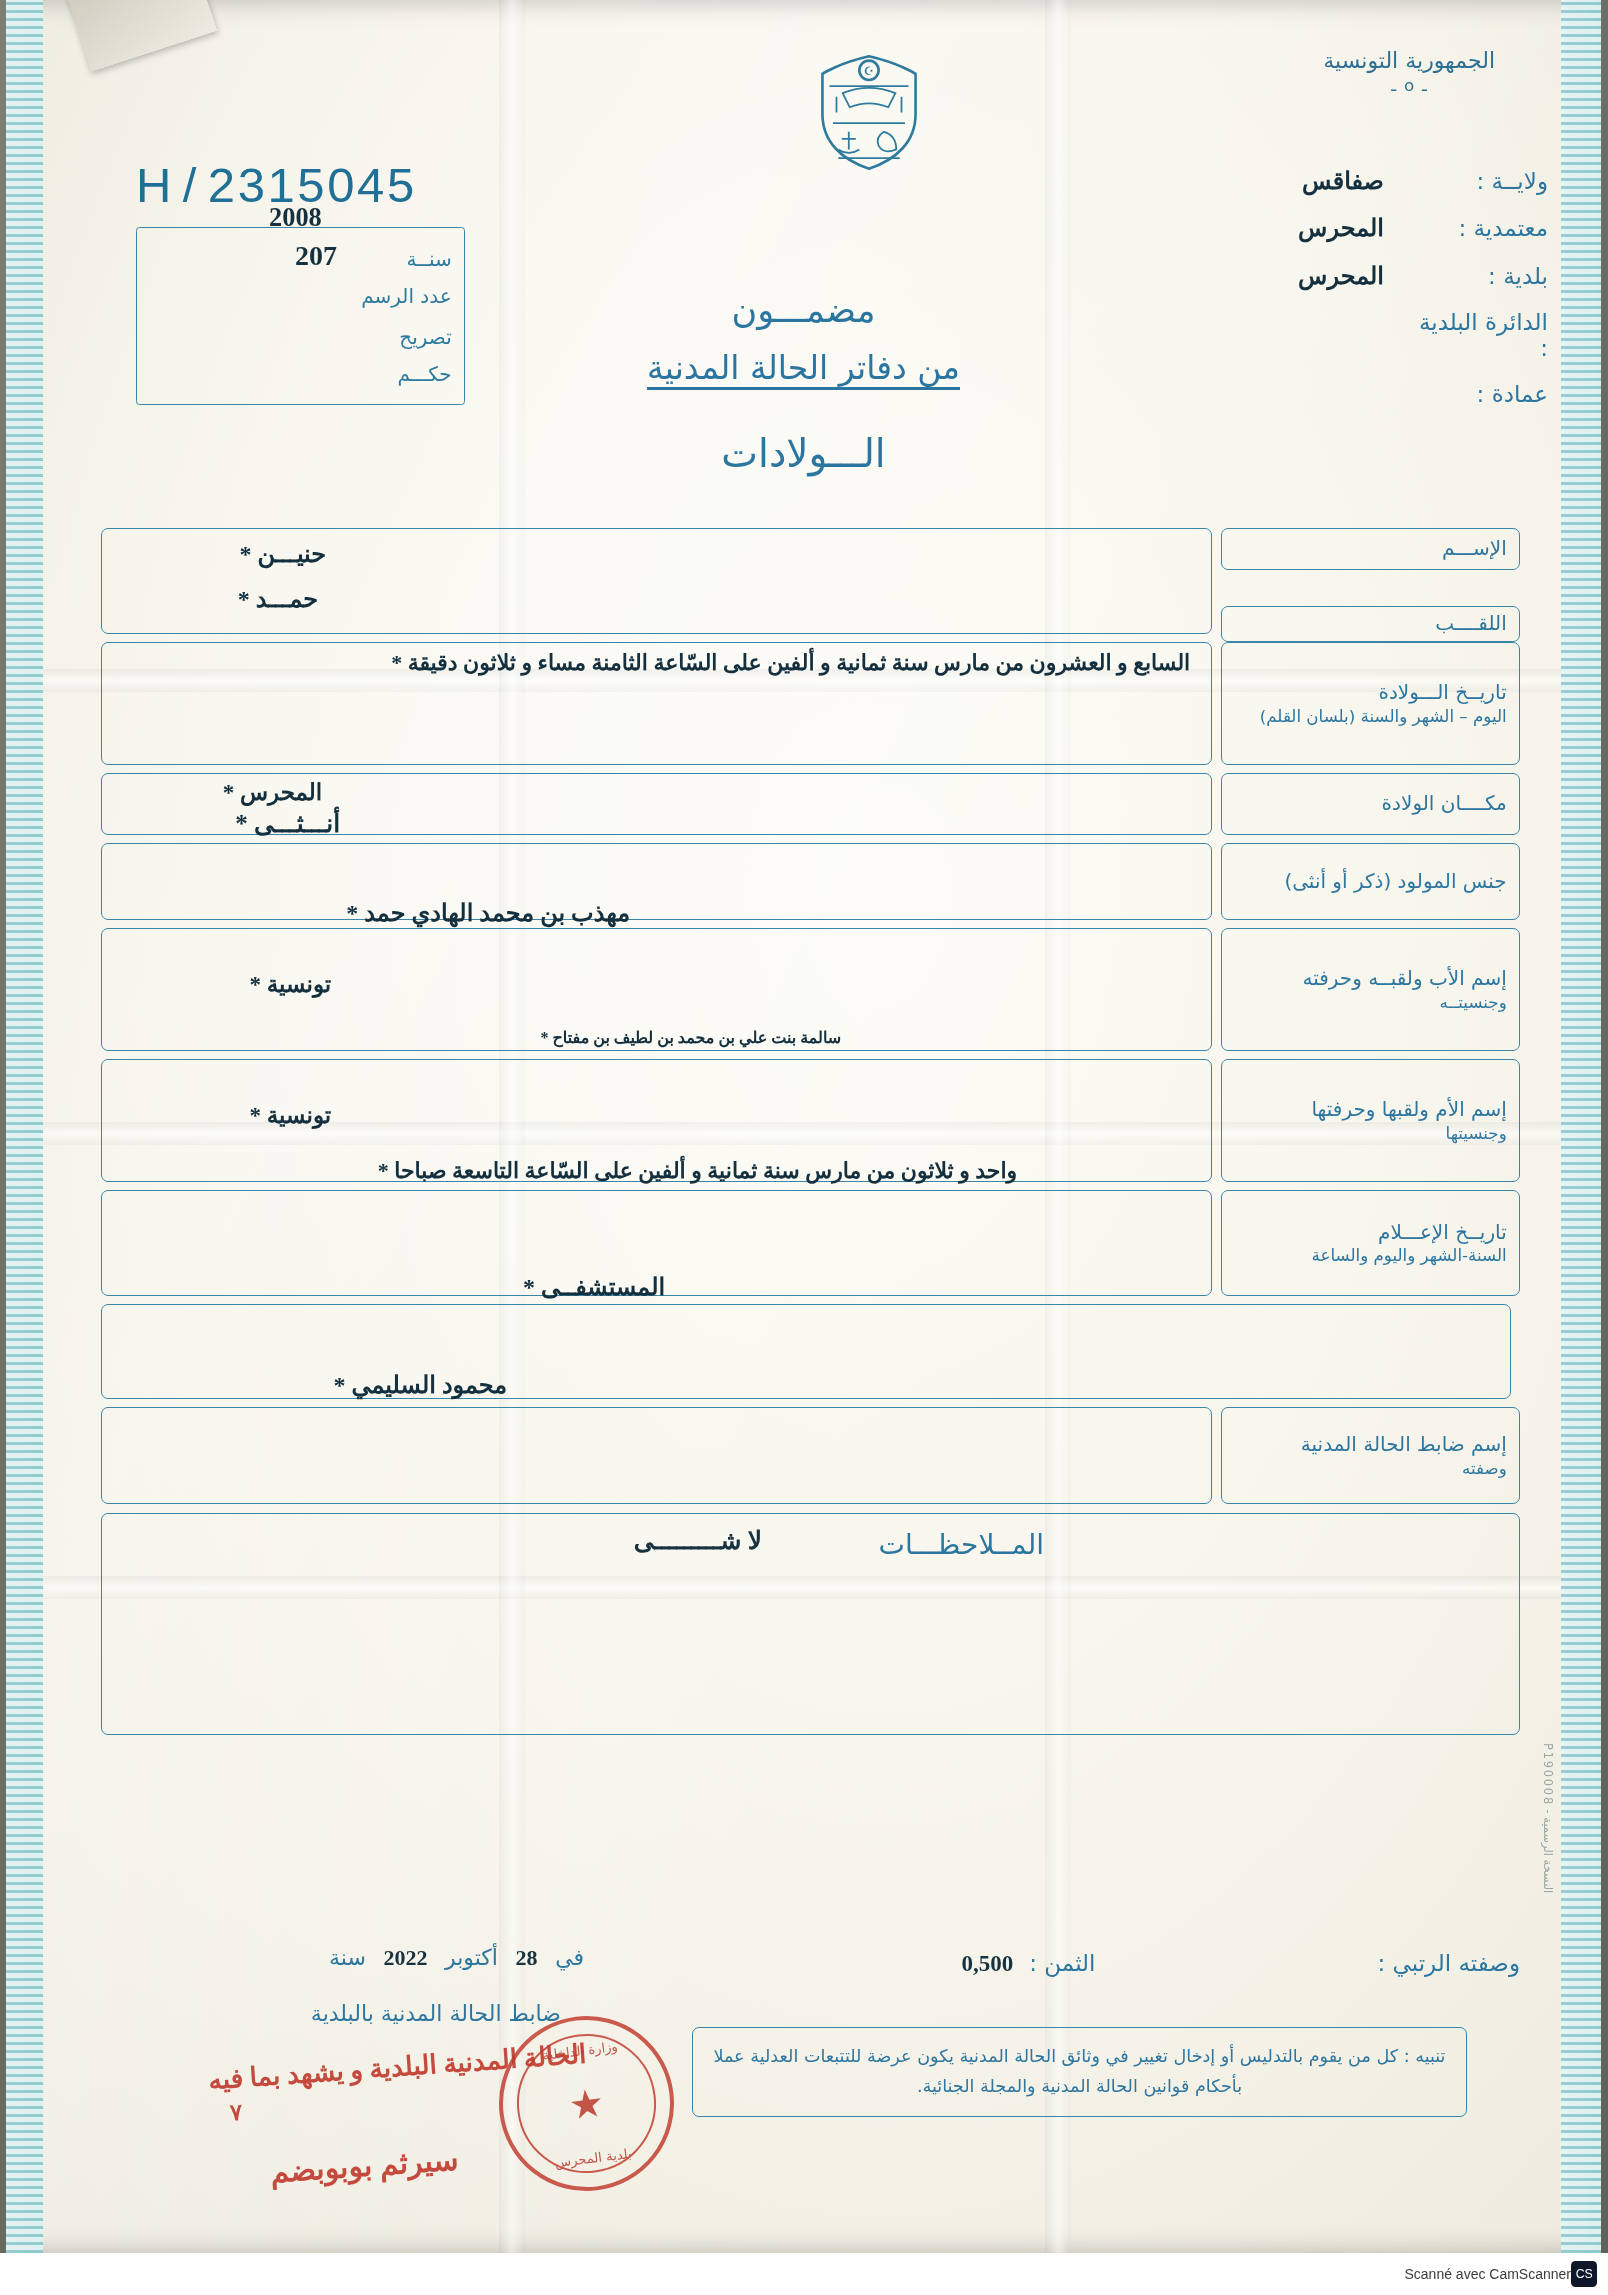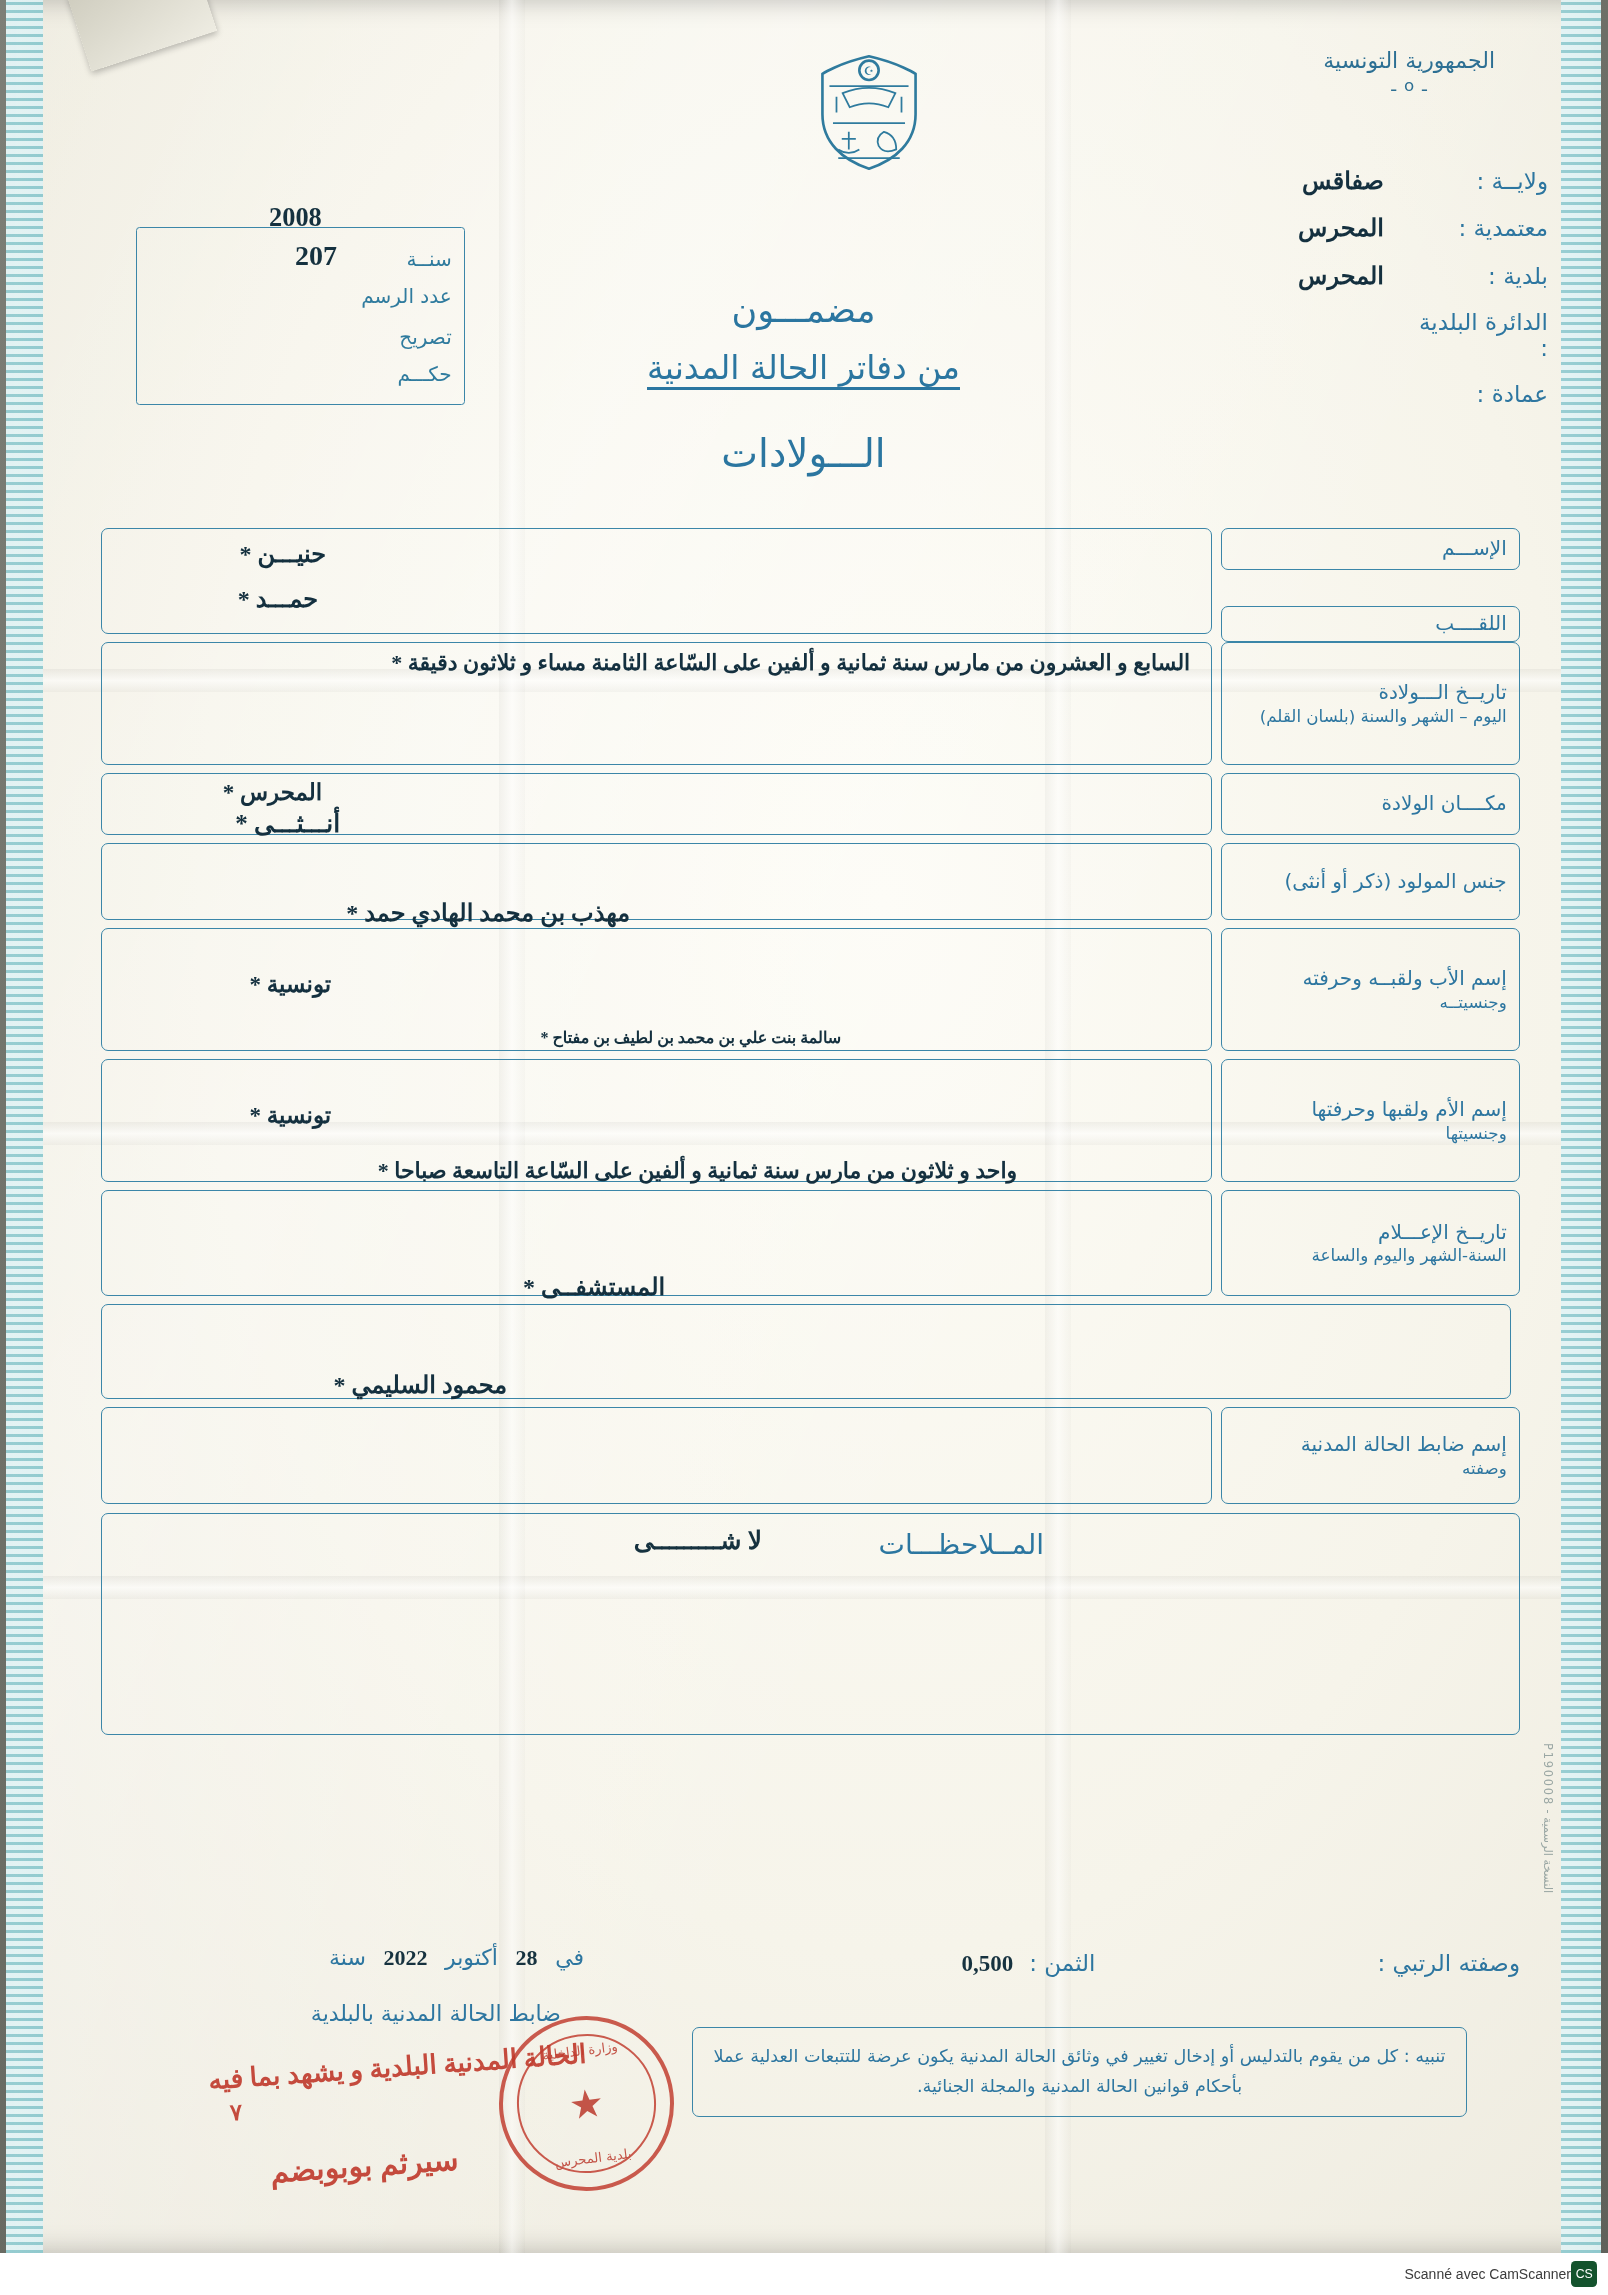--- a/index.html
+++ b/index.html
@@ -399,21 +399,21 @@
     bottom: 0;
     height: 42px;
     background: #ffffff;
     display: flex;
     align-items: center;
     padding-left: 16px;
     box-sizing: border-box;
   }
   .cs-logo {
     width: 26.4px; height: 26.4px;
-    background: #14532d;
+    background: #0f172a;
     color: #fff;
     border-radius: 4.4px;
     font-size: 12.3px;
     display: flex;
     align-items: center;
     justify-content: center;
     font-family: "Liberation Sans", sans-serif;
     letter-spacing: 0;
     margin-right: 10.6px;
   }
@@ -453,20 +453,23 @@
         <path d="M30 40 L120 40" stroke="#2f7b9e" stroke-width="2"></path>
         <path d="M45 48 q30 -12 60 0 l-8 16 q-22 -9 -44 0 z" fill="none" stroke="#2f7b9e" stroke-width="2"></path>
         <path d="M38 52 L38 70 M112 52 L112 70" stroke="#2f7b9e" stroke-width="2"></path>
         <path d="M34 82 L116 82" stroke="#2f7b9e" stroke-width="2"></path>
         <path d="M52 92 l0 20 M44 100 l16 0 M40 112 q12 8 24 0" stroke="#2f7b9e" stroke-width="2" fill="none"></path>
         <path d="M92 92 q14 4 14 20 q-14 6 -20 -4 q-4 -10 6 -16 z" fill="none" stroke="#2f7b9e" stroke-width="2"></path>
         <path d="M40 122 L110 122" stroke="#2f7b9e" stroke-width="2"></path>
       </svg>
     </div>
 
+    <div class="serial">
+      <span>H</span><span class="slash">/</span><span>2315045</span>
+    </div>
 
     <div class="stamp-box">
       <div class="lbl r1">سنــة</div>
       <div class="lbl r2">عدد الرسم</div>
       <div class="lbl r3">تصريح</div>
       <div class="lbl r4">حكـــم</div>
       <div class="val year">2008</div>
       <div class="val num">207</div>
     </div>
 

